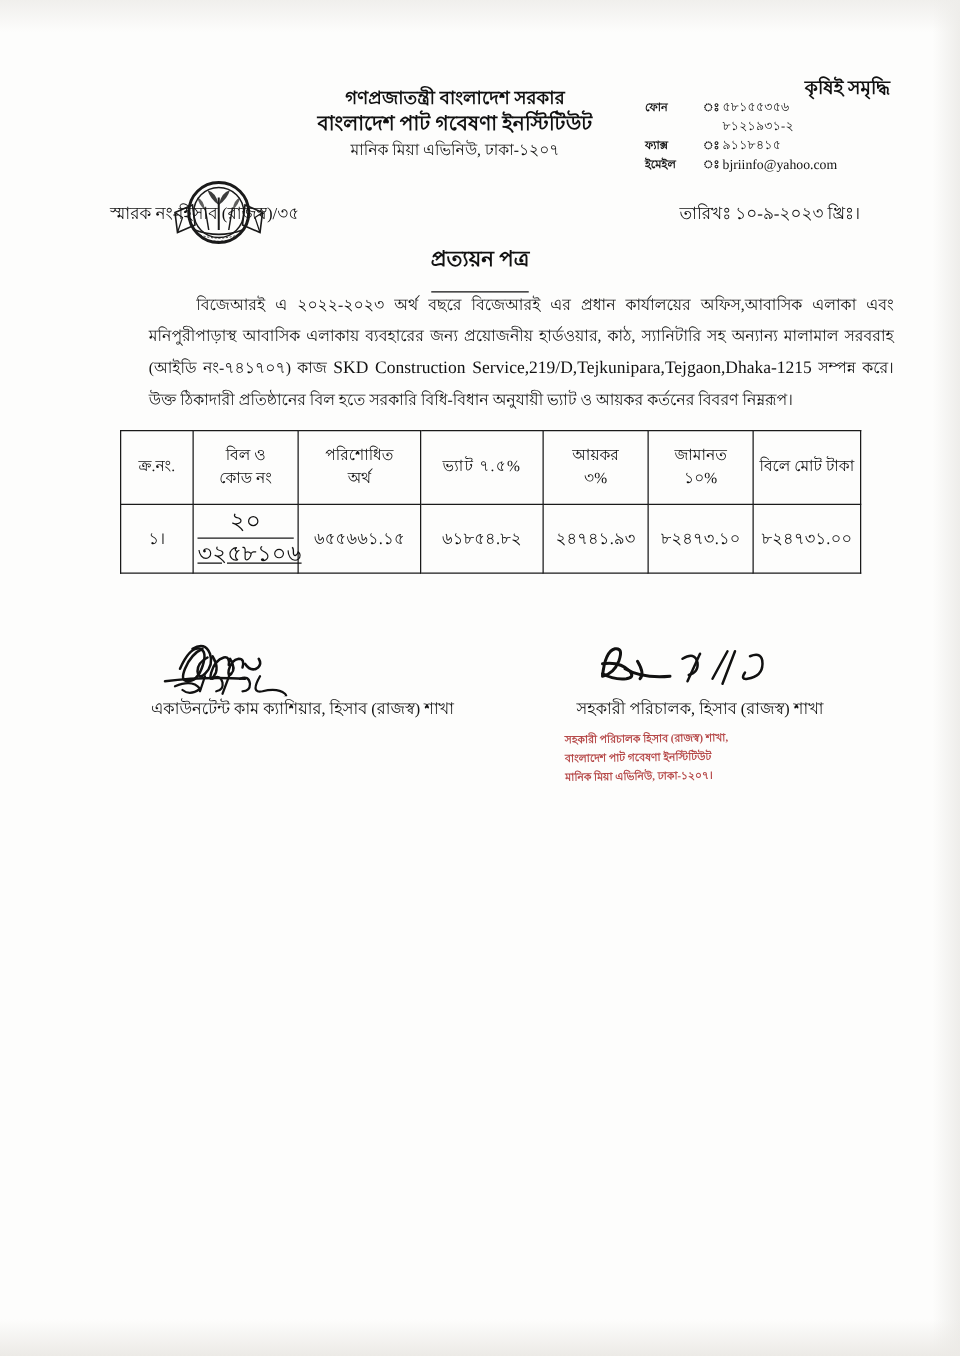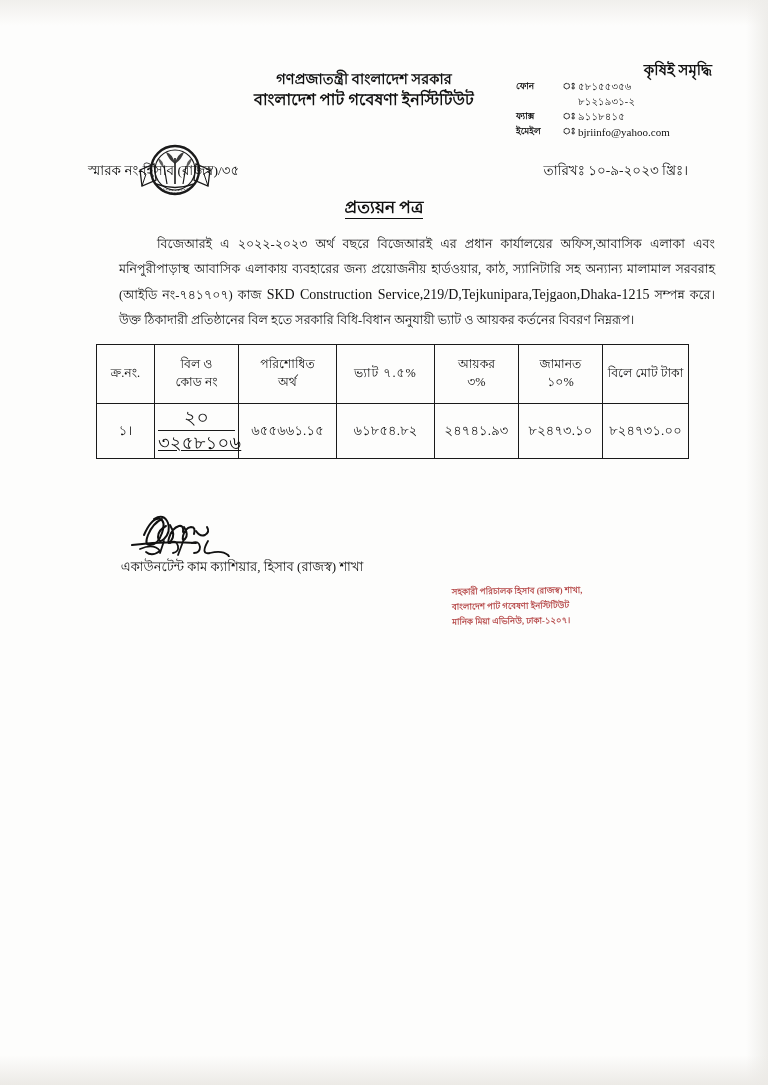--- a/index.html
+++ b/index.html
@@ -145,21 +145,21 @@
     position: absolute;
     top: 194px;
     left: 0;
     width: 768px;
     text-align: center;
     font-size: 17px;
     font-weight: 700;
   }
   .doc-title span {
     border-bottom: 1.4px solid #111;
-    padding-bottom: 1px;
+    padding-bottom: 16px;
   }
 
   
   .body-para {
     position: absolute;
     top: 232px;
     left: 92px;
     width: 596px;
     font-size: 12.6px;
     line-height: 1.95;
@@ -313,20 +313,21 @@
         <path d="M22 44 q19 7 38 0" fill="none" stroke="#1a1a1a" stroke-width="1.4"></path>
 
         <path d="M26 48 q15 5 30 0" fill="none" stroke="#1a1a1a" stroke-width="0.7" stroke-dasharray="1.6 1.4"></path>
         <path d="M28 51 q13 4 26 0" fill="none" stroke="#1a1a1a" stroke-width="0.7" stroke-dasharray="1.6 1.4"></path>
       </svg>
     </div>
 
     <div class="org-block">
       <div class="org-line1">গণপ্রজাতন্ত্রী বাংলাদেশ সরকার</div>
       <div class="org-line2">বাংলাদেশ পাট গবেষণা ইনস্টিটিউট</div>
+      <div class="org-line3">মানিক মিয়া এভিনিউ, ঢাকা-১২০৭</div>
     </div>
 
     <div class="motto">কৃষিই সমৃদ্ধি</div>
 
     <div class="contact">
       <table>
         <tbody>
             <tr>
           <td class="c-label">ফোন</td>
           <td class="c-colon">ঃ</td>
@@ -435,20 +436,40 @@
           <path d="M78 38 q6 -4 8 3 q1 6 -5 7"></path>
           <path d="M92 34 l-6 16"></path>
           <path d="M100 38 q7 -3 8 4 q0 6 -6 6"></path>
           <path d="M116 36 q-8 14 2 12 q12 -3 18 2 q3 3 -4 4"></path>
         </g>
       </svg>
     </div>
     <div class="sig-caption">একাউনটেন্ট কাম ক্যাশিয়ার, হিসাব (রাজস্ব) শাখা</div>
   </div>
 
+  <div class="sig-right">
+    <div class="sig-mark">
+      <svg width="300" height="52" viewBox="0 0 300 52">
+        <g stroke="#111" fill="none" stroke-width="2.4" stroke-linecap="round">
+          <path d="M72 36 q2 -20 10 -22 q7 -1 3 10 q-4 10 -13 12"></path>
+          <path d="M72 26 q14 -2 22 6 q4 5 -3 6 q-10 1 -19 -4"></path>
+          <path d="M90 30 q14 8 36 6"></path>
+          <path d="M100 24 q6 10 2 14"></path>
+        </g>
+        <g stroke="#111" fill="none" stroke-width="2" stroke-linecap="round">
+          <path d="M136 22 q10 -6 12 3 q1 8 -7 10"></path>
+          <path d="M150 18 l-10 22"></path>
+          <path d="M160 38 l12 -22"></path>
+          <path d="M178 16 l-10 26"></path>
+          <path d="M190 20 q10 -4 10 6 q0 10 -12 12 q-6 1 -2 -5"></path>
+        </g>
+      </svg>
+    </div>
+    <div class="sig-caption">সহকারী পরিচালক, হিসাব (রাজস্ব) শাখা</div>
+  </div>
 
   <div class="stamp">
     <div>সহকারী পরিচালক হিসাব (রাজস্ব) শাখা,</div>
     <div>বাংলাদেশ পাট গবেষণা ইনস্টিটিউট</div>
     <div>মানিক মিয়া এভিনিউ, ঢাকা-১২০৭।</div>
   </div>
 
 </div>
 
 </body></html>

